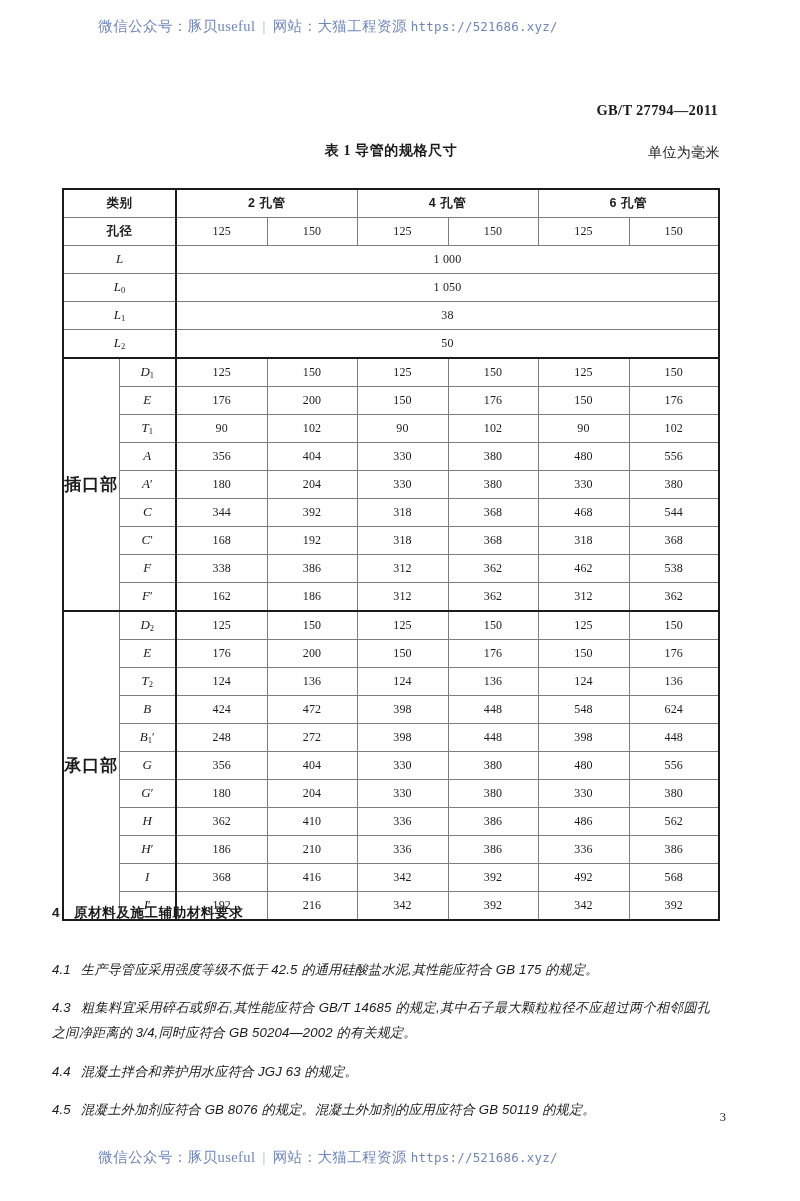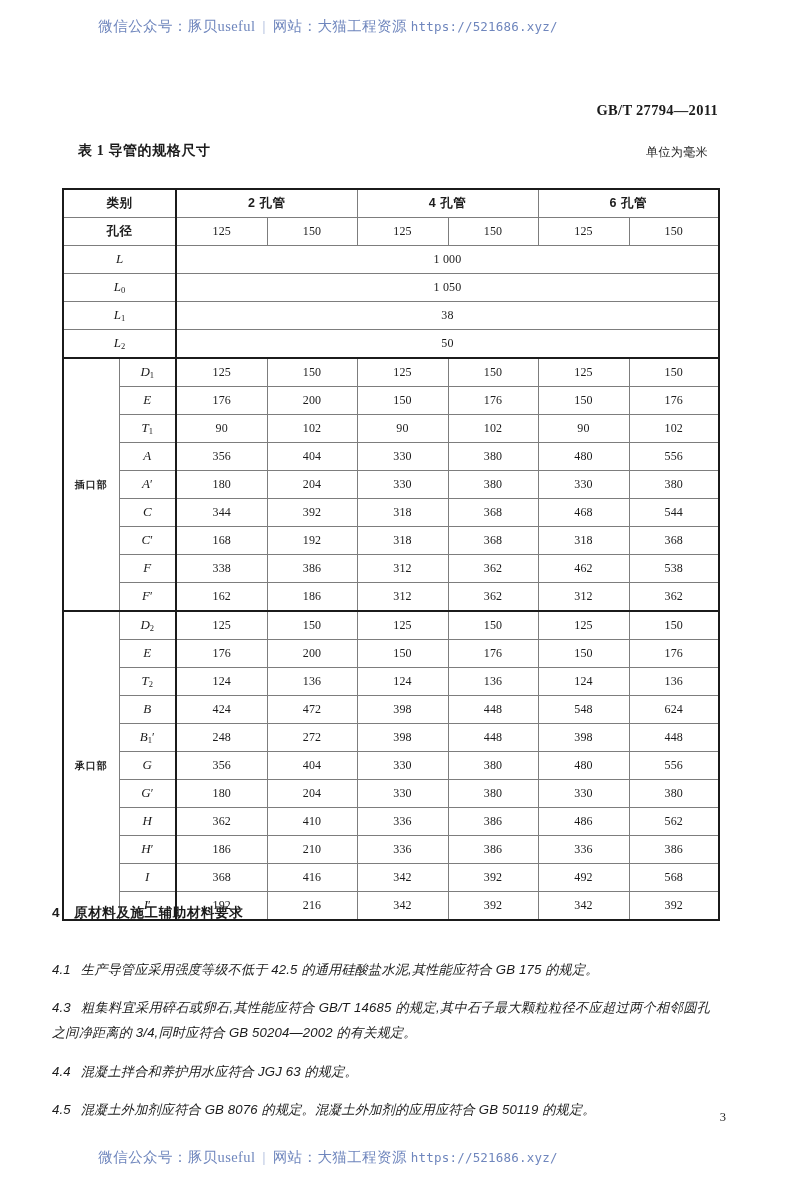--- a/index.html
+++ b/index.html
@@ -62,31 +62,32 @@
   
   .caption-row {
     position: absolute;
     left: 62px;
     top: 142px;
     width: 658px;
     height: 20px;
   }
   .caption-title {
     position: absolute;
-    left: 16px;
+    left: 0;
     width: 658px;
+    text-align: center;
     font-size: 14px;
     font-weight: bold;
     letter-spacing: 0.6px;
   }
   .caption-units {
     position: absolute;
-    right: 12px;
+    right: 0;
     top: 2px;
-    font-size: 12px;
+    font-size: 14px;
     letter-spacing: 0.4px;
   }
 
   
   .spec-table {
     position: absolute;
     left: 62px;
     top: 188px;
     width: 658px;
     border-collapse: collapse;
@@ -135,21 +136,21 @@
     font-size: 12px;
   }
   .num {
     font-family: "Liberation Serif", "DejaVu Serif", serif;
     font-size: 12px;
     letter-spacing: 0.2px;
   }
   .group-label {
     font-family: "Liberation Sans", "DejaVu Sans", sans-serif;
     font-weight: bold;
-    font-size: 10px;
+    font-size: 17px;
     letter-spacing: 1px;
   }
 
   
   .section-heading {
     position: absolute;
     left: 52px;
     top: 904px;
     font-family: "Liberation Sans", "DejaVu Sans", sans-serif;
     font-weight: bold;

